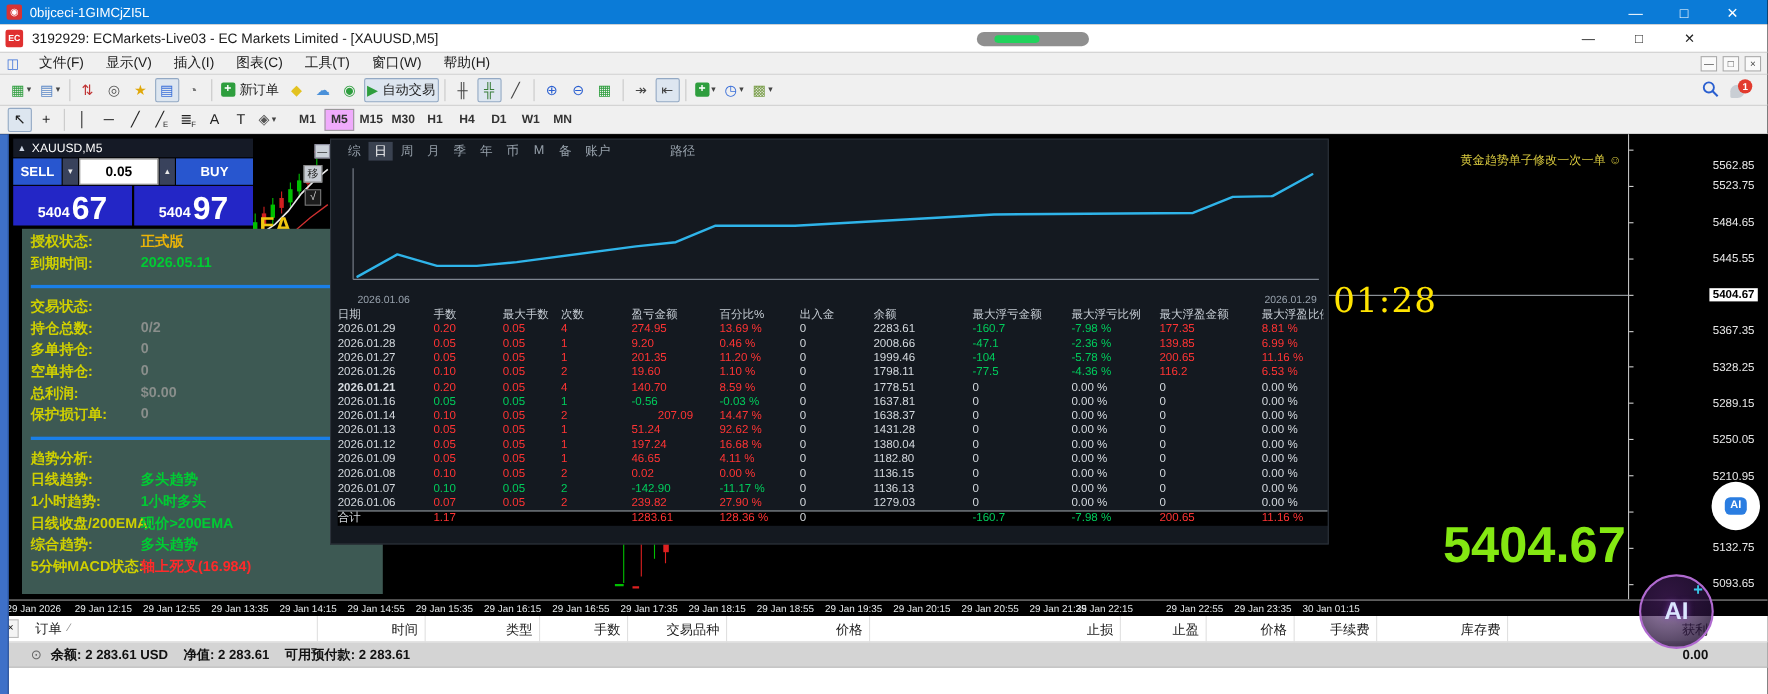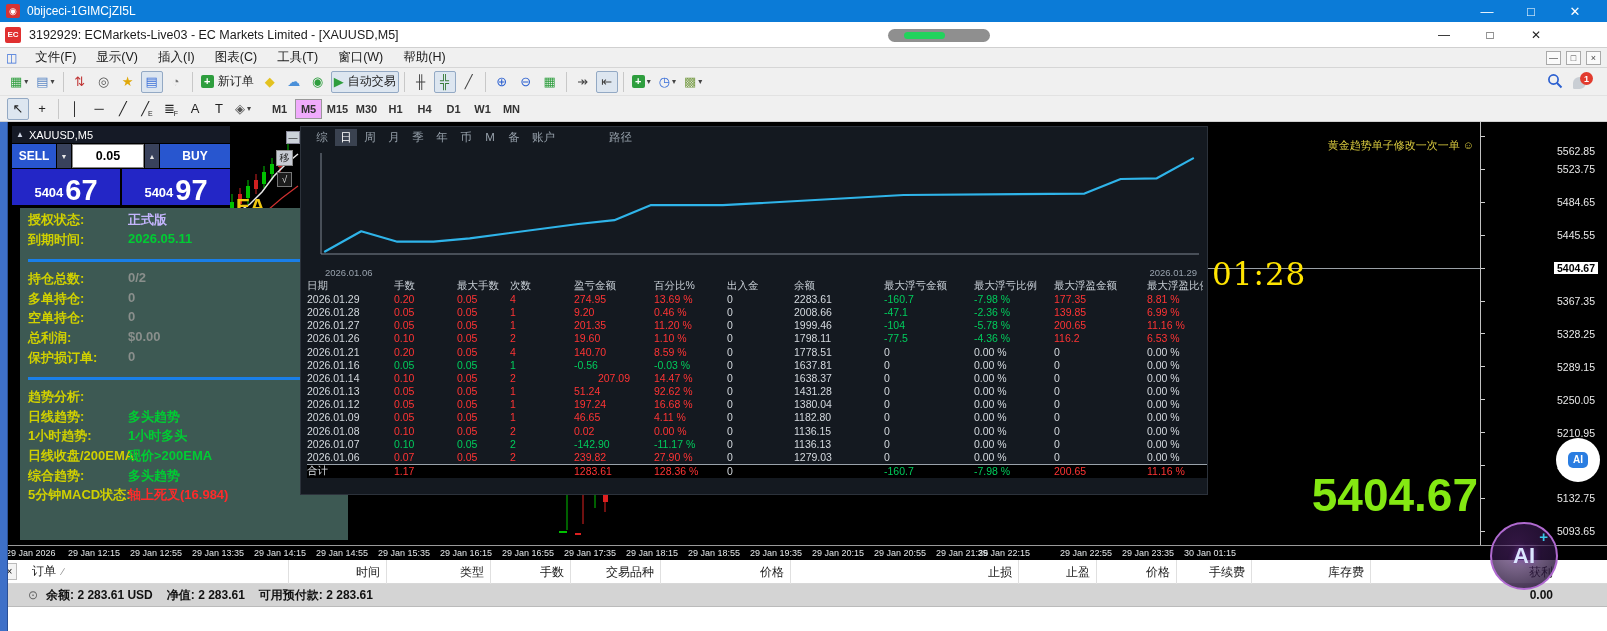--- a/index.html
+++ b/index.html
@@ -360,27 +360,31 @@
         <div class="pbox">
           <span class="pbase">5404</span>
           <span class="pbig">97</span>
         </div>
       </div>
     </div>
 
     <div class="ea-panel" id="ea-panel">
         <div class="ea-row">
           <span class="ea-l" style="color: rgb(208, 208, 0);">授权状态:</span>
-          <span class="ea-v" style="color: #c4b5fd;">正式版</span>
+          <span class="ea-v" style="color: #eab308;">正式版</span>
         </div>
         <div class="ea-row">
           <span class="ea-l" style="color: rgb(208, 208, 0);">到期时间:</span>
           <span class="ea-v" style="color: rgb(0, 204, 51);">2026.05.11</span>
         </div>
         <div class="ea-div"></div>
+        <div class="ea-row">
+          <span class="ea-l" style="color: rgb(208, 208, 0);">交易状态:</span>
+          <span class="ea-v" style="color: rgb(138, 143, 140);"></span>
+        </div>
         <div class="ea-row">
           <span class="ea-l" style="color: rgb(208, 208, 0);">持仓总数:</span>
           <span class="ea-v" style="color: rgb(138, 143, 140);">0/2</span>
         </div>
         <div class="ea-row">
           <span class="ea-l" style="color: rgb(208, 208, 0);">多单持仓:</span>
           <span class="ea-v" style="color: rgb(138, 143, 140);">0</span>
         </div>
         <div class="ea-row">
           <span class="ea-l" style="color: rgb(208, 208, 0);">空单持仓:</span>
@@ -509,21 +513,21 @@
             <span style="width: 80px; color: rgb(255, 52, 52);">19.60</span>
             <span style="width: 73px; color: rgb(255, 52, 52);">1.10 %</span>
             <span style="width: 67px; color: rgb(212, 217, 222);">0</span>
             <span style="width: 90px; color: rgb(212, 217, 222);">1798.11</span>
             <span style="width: 90px; color: rgb(0, 204, 92);">-77.5</span>
             <span style="width: 80px; color: rgb(0, 204, 92);">-4.36 %</span>
             <span style="width: 93px; color: rgb(255, 52, 52);">116.2</span>
             <span style="width: 56px; color: rgb(255, 52, 52);">6.53 %</span>
           </div>
           <div class="mrow">
-            <span style="width: 87px; color: rgb(212, 217, 222);">2026.01.21</span>
+            <span style="width: 87px; color: rgb(212, 217, 222); font-weight: bold;">2026.01.21</span>
             <span style="width: 63px; color: rgb(255, 52, 52);">0.20</span>
             <span style="width: 53px; color: rgb(255, 52, 52);">0.05</span>
             <span style="width: 64px; color: rgb(255, 52, 52);">4</span>
             <span style="width: 80px; color: rgb(255, 52, 52);">140.70</span>
             <span style="width: 73px; color: rgb(255, 52, 52);">8.59 %</span>
             <span style="width: 67px; color: rgb(212, 217, 222);">0</span>
             <span style="width: 90px; color: rgb(212, 217, 222);">1778.51</span>
             <span style="width: 90px; color: rgb(212, 217, 222);">0</span>
             <span style="width: 80px; color: rgb(212, 217, 222);">0.00 %</span>
             <span style="width: 93px; color: rgb(212, 217, 222);">0</span>

